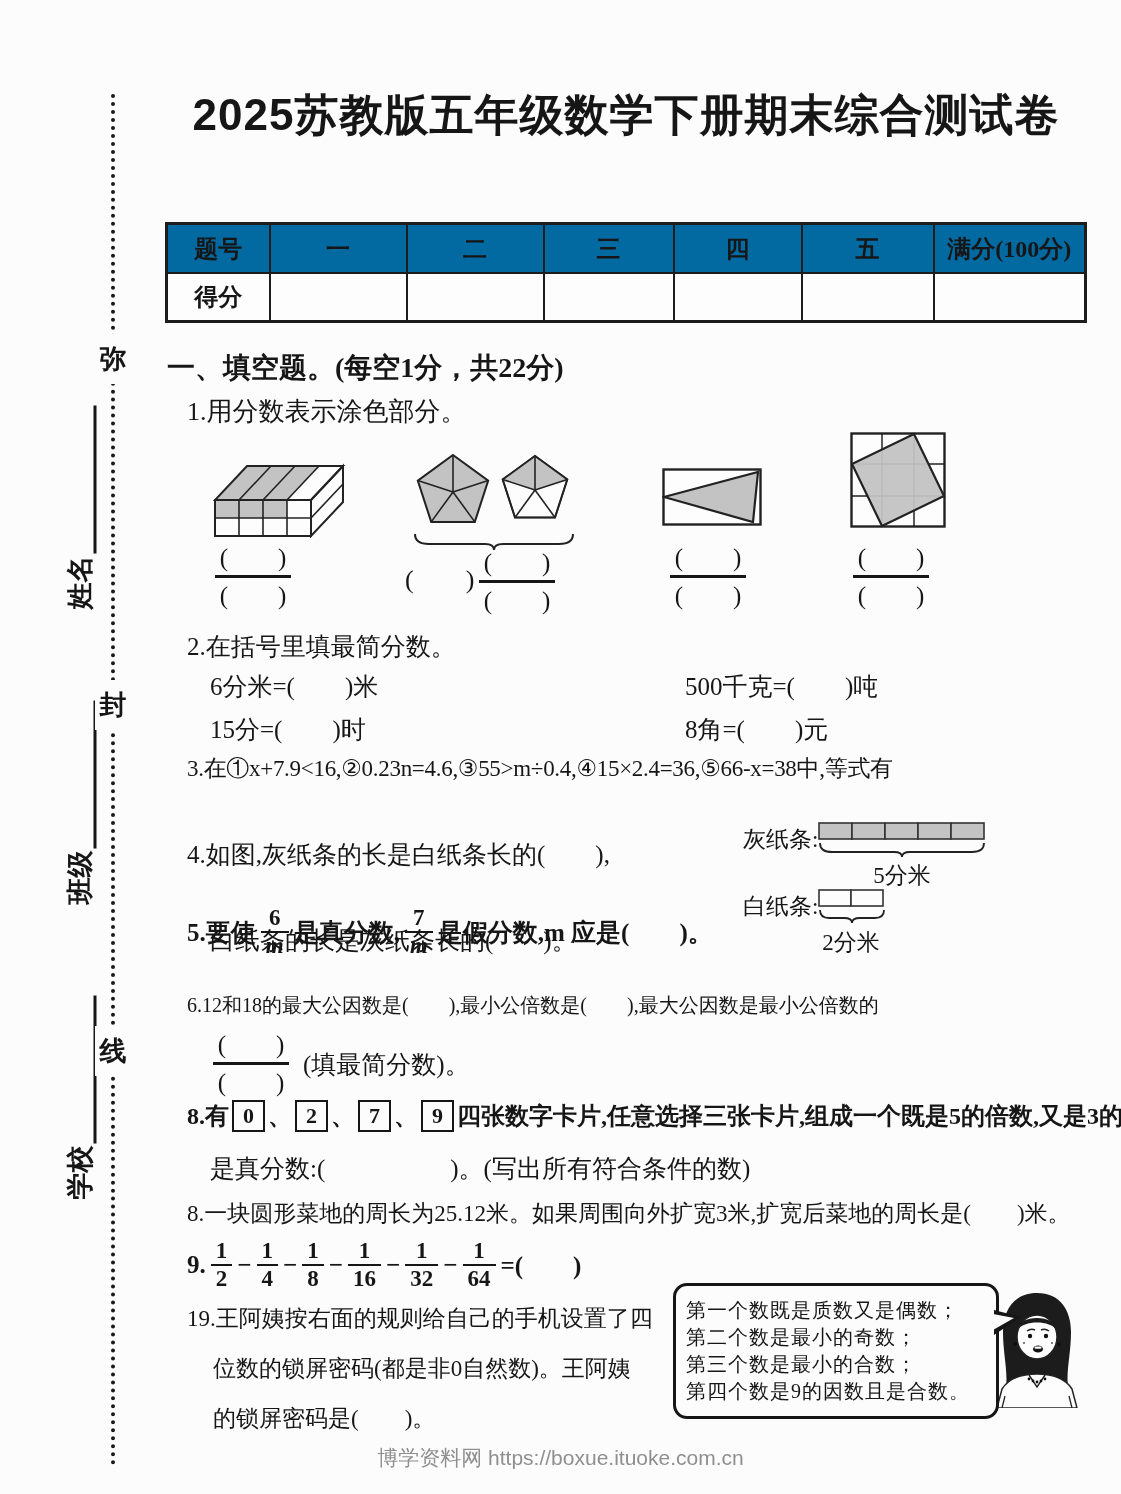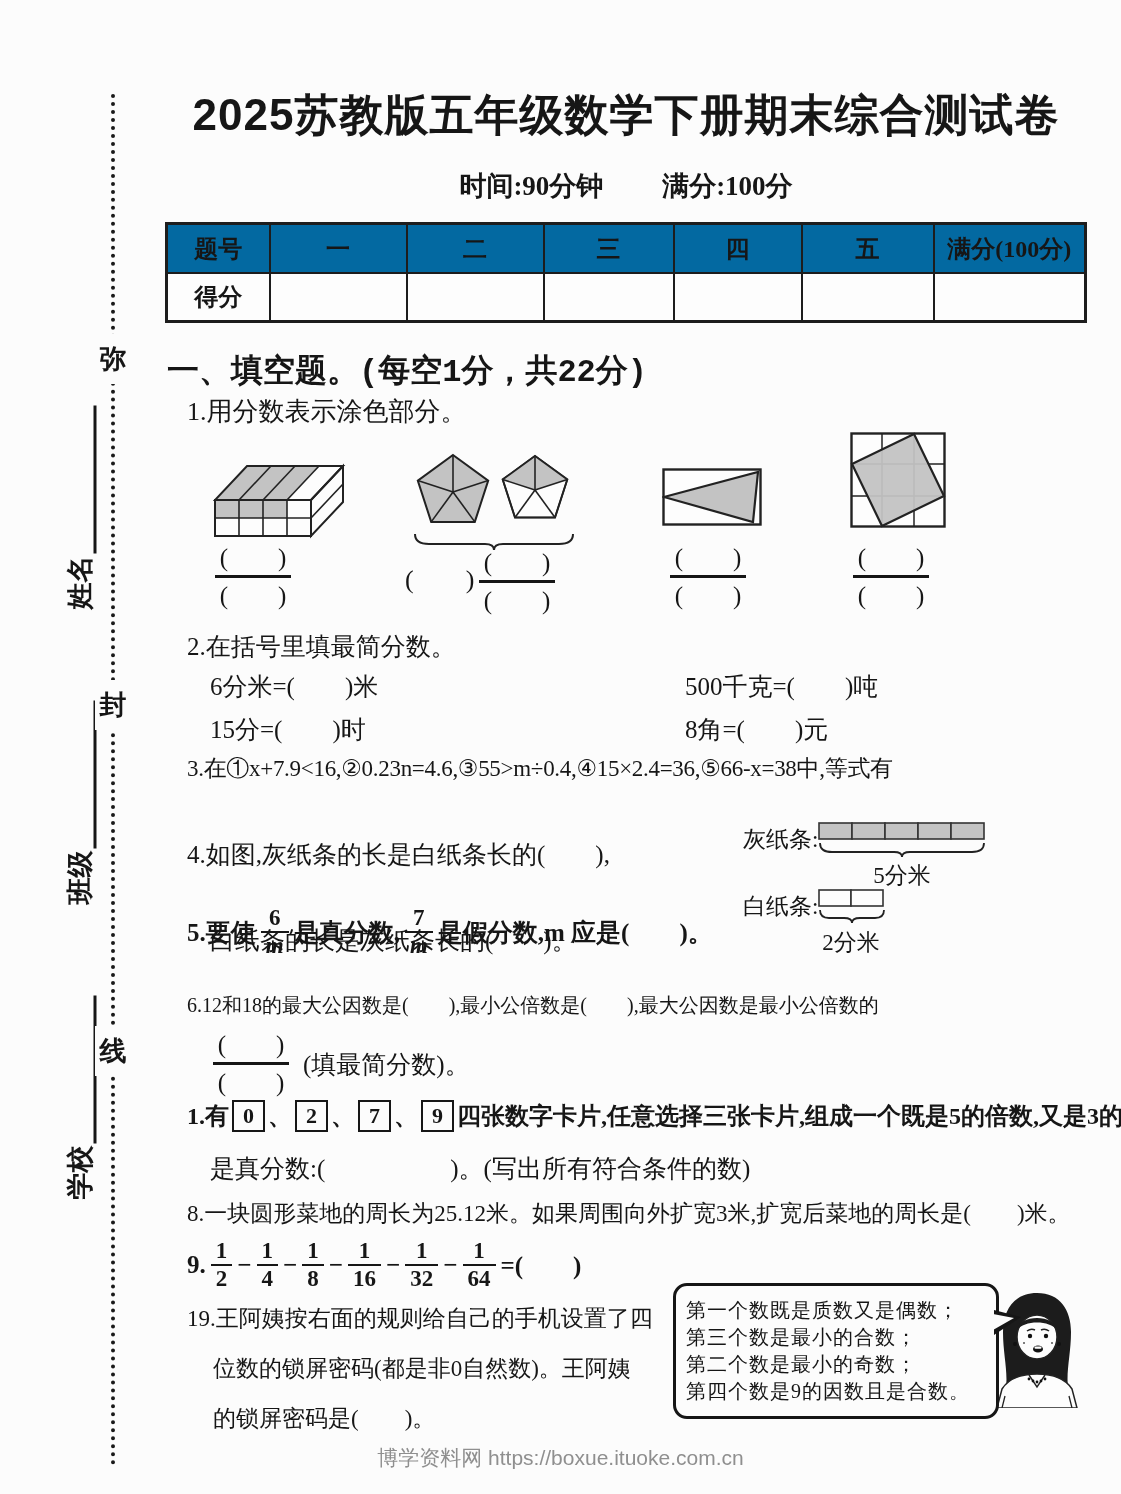--- a/index.html
+++ b/index.html
@@ -24,22 +24,22 @@
   .subtitle{position:absolute;top:168px;left:0;width:922px;text-align:center;
             font-size:27px;font-weight:700;}
   .subtitle span{margin:0 26px;}
 
   table.score{position:absolute;top:222px;left:0;border-collapse:collapse;table-layout:fixed;
               width:919px;border:3px solid #1d1d1d;}
   table.score td{border:2px solid #1d1d1d;text-align:center;font-size:24px;font-weight:600;overflow:hidden;}
   table.score .hrow td{background:#0369a1;height:45px;}
   table.score .brow td{height:44px;background:#fdfdfd;}
 
-  .heading{position:absolute;top:349px;left:2px;font-family:Liberation Mono, monospace;
-           font-size:32px;font-weight:800;}
+  .heading{position:absolute;top:349px;left:2px;font-family:Liberation Serif, serif;
+           font-size:28px;font-weight:800;}
 
   
   .fb{position:absolute;display:flex;flex-direction:column;align-items:center;
       font-size:25px;line-height:29px;}
   .fb .fline{width:76px;height:0;border-top:3px solid #161616;margin:3px 0;}
 
   
   .tfrac{display:inline-flex;flex-direction:column;align-items:center;line-height:26px;margin:0 5px;font-size:23px;}
   .tfrac .d{border-top:2px solid #161616;padding:0 5px;}
   .tfrac .n{padding:0 5px;}
@@ -85,24 +85,20 @@
   </div>
   <div class="field" style="left:-28px;top:1075px">
     <span>学校</span>
       <span class="uline"></span>
   </div>
 
   <div class="main">
 
     <div class="title">2025苏教版五年级数学下册期末综合测试卷</div>
 
-    <div class="subtitle">
-      <span>时间:90分钟</span>
-      <span>满分:100分</span>
-    </div>
 
     <table class="score">
       <colgroup>
         <col style="width:103px">
           <col style="width:137px">
           <col style="width:137px">
         <col style="width:130px">
           <col style="width:128px">
           <col style="width:132px">
           <col style="width:152px">
@@ -270,21 +266,21 @@
 
     <div class="abs" style="left:22px;top:992px;font-size:20px">6.12和18的最大公因数是(　　),最小公倍数是(　　),最大公因数是最小公倍数的</div>
     <div class="fb" style="left:48px;top:1030px">
       <span>(　　)</span>
         <span class="fline"></span>
         <span>(　　)</span>
     </div>
     <div class="abs" style="left:138px;top:1048px">(填最简分数)。</div>
 
     <div class="flexrow" style="left:22px;top:1100px;font-size:24px">
-      <span>1.有</span>
+      <span>8.有</span>
       <span class="card">0</span>
       <span>、</span>
       <span class="card">2</span>
       <span>、</span>
       <span class="card">7</span>
       <span>、</span>
       <span class="card">9</span>
       <span>四张数字卡片,任意选择三张卡片,组成一个既是5的倍数,又是3的</span>
     </div>
     <div class="abs" style="left:45px;top:1152px">是真分数:(　　　　　)。(写出所有符合条件的数)</div>
@@ -324,22 +320,22 @@
         </span>
       <span>=(　　)</span>
     </div>
 
     <div class="abs" style="left:22px;top:1303px;font-size:23px">19.王阿姨按右面的规则给自己的手机设置了四</div>
     <div class="abs" style="left:48px;top:1353px;font-size:23px">位数的锁屏密码(都是非0自然数)。王阿姨</div>
     <div class="abs" style="left:48px;top:1403px;font-size:23px">的锁屏密码是(　　)。</div>
 
     <div class="bubble">
       <div class="bl">第一个数既是质数又是偶数；</div>
+      <div class="bl">第二个数是最小的奇数；</div>
       <div class="bl">第三个数是最小的合数；</div>
-      <div class="bl">第二个数是最小的奇数；</div>
       <div class="bl">第四个数是9的因数且是合数。</div>
       <div class="tail-out"></div>
       <div class="tail-in"></div>
     </div>
 
     <svg class="abs" style="left:828px;top:1290px" width="88" height="118" viewBox="0 0 88 118">
       <path d="M44,3 C21,3 10,20 10,42 C10,64 15,80 13,98 C20,104 28,100 32,91 L56,91 C60,100 68,104 75,98 C73,80 78,64 78,42 C78,20 67,3 44,3 Z" fill="#1c1c1c"></path>
       <ellipse cx="44" cy="47" rx="20" ry="22" fill="#fdfdfd" stroke="#222" stroke-width="1.5"></ellipse>
       <path d="M24,40 C25,24 63,24 64,40 C57,30 31,30 24,40 Z" fill="#1c1c1c"></path>
       <path d="M34,41 q4,-3 8,-1" fill="none" stroke="#222" stroke-width="1.5"></path>

